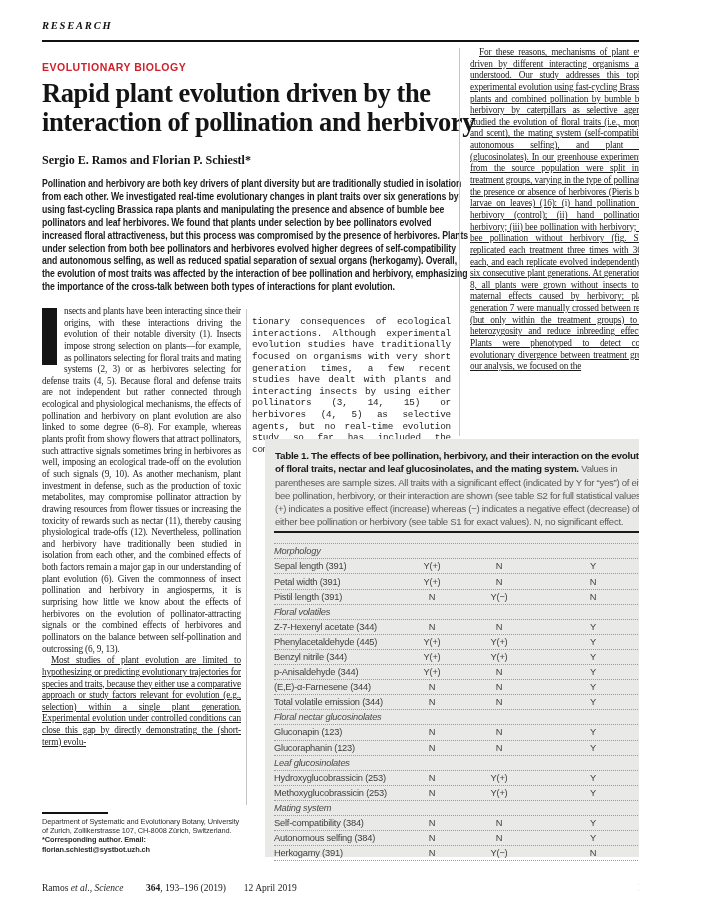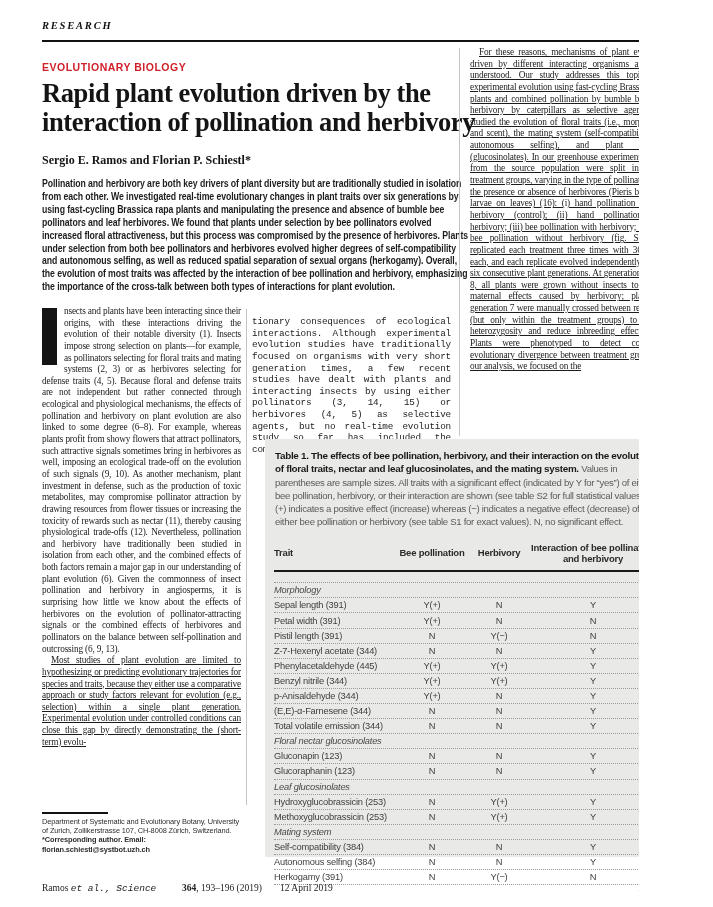--- a/index.html
+++ b/index.html
@@ -59,21 +59,21 @@
 
   
   .aff-rule{position:absolute;left:42px;top:812px;width:66px;height:2px;background:#111;}
   .aff{position:absolute;left:42px;top:817px;width:205px;
        font:7.4px/9.2px "Liberation Sans",sans-serif;letter-spacing:-0.1px;color:#2e2e2e;}
   .aff .corr{font-weight:700;text-align:center;}
 
   
   .footer{position:absolute;left:42px;top:879px;width:626px;
           font:9.5px "Liberation Serif",serif;color:#222;display:flex;align-items:baseline;}
-  .footer .cite i{font-style:italic;font-family:Liberation Mono, monospace;}
+  .footer .cite i{font-style:italic;}
   .footer .cite b{font-weight:700;margin-left:20px;}
   .footer .fdate{margin-left:18px;}
   .footer .fpage{margin-left:auto;font-weight:700;font-size:13px;color:#141414;}
 
   
   .sidebar-note{position:absolute;left:680px;top:311px;writing-mode:vertical-rl;
                 font:10.4px "Liberation Sans",sans-serif;color:#3a3a3a;white-space:nowrap;}
   .sidebar-note a{color:#2f5da8;text-decoration:none;}
 </style>
 </head>
@@ -106,26 +106,20 @@
   </div>
 
   <div class="bodycol" id="col3">
     <p class="indent">For these reasons, mechanisms of plant evolution driven by different interacting organisms are little understood. Our study addresses this topic with experimental evolution using fast-cycling Brassica rapa plants and combined pollination by bumble bees and herbivory by caterpillars as selective agents. We studied the evolution of floral traits (i.e., morphology and scent), the mating system (self-compatibility and autonomous selfing), and plant defense (glucosinolates). In our greenhouse experiment, plants from the source population were split into four treatment groups, varying in the type of pollination and the presence or absence of herbivores (Pieris brassicae larvae on leaves) (16): (i) hand pollination without herbivory (control); (ii) hand pollination with herbivory; (iii) bee pollination with herbivory; and (iv) bee pollination without herbivory (fig. S1). We replicated each treatment three times with 36 plants each, and each replicate evolved independently during six consecutive plant generations. At generations 7 and 8, all plants were grown without insects to reduce maternal effects caused by herbivory; plants of generation 7 were manually crossed between replicates (but only within the treatment groups) to restore heterozygosity and reduce inbreeding effects (17). Plants were phenotyped to detect consistent evolutionary divergence between treatment groups. In our analysis, we focused on the</p>
   </div>
 
   <div class="tpanel">
     <div class="tcaption">
       <b>Table 1. The effects of bee pollination, herbivory, and their interaction on the evolution of floral traits, nectar and leaf glucosinolates, and the mating system. </b><span>Values in parentheses are sample sizes. All traits with a significant effect (indicated by Y for “yes”) of either bee pollination, herbivory, or their interaction are shown (see table S2 for full statistical values). (+) indicates a positive effect (increase) whereas (−) indicates a negative effect (decrease) of either bee pollination or herbivory (see table S1 for exact values). N, no significant effect.</span>
     </div>
-    <div class="thead">
-      <div>Trait</div>
-      <div class="hc">Bee pollination</div>
-      <div class="hc">Herbivory</div>
-      <div class="hc">Interaction of bee pollination and herbivory</div>
-    </div>
     <div class="thick-rule"></div>
     <div class="trows">
         <div class="trow section">Morphology</div>
         <div class="trow">
           <div class="tcell">Sepal length (391)</div>
           <div class="tcell val">Y(+)</div>
           <div class="tcell val">N</div>
           <div class="tcell val">Y</div>
         </div>
         <div class="trow">
@@ -133,20 +127,21 @@
           <div class="tcell val">Y(+)</div>
           <div class="tcell val">N</div>
           <div class="tcell val">N</div>
         </div>
         <div class="trow">
           <div class="tcell">Pistil length (391)</div>
           <div class="tcell val">N</div>
           <div class="tcell val">Y(−)</div>
           <div class="tcell val">N</div>
         </div>
+        <div class="trow section">Floral volatiles</div>
         <div class="trow">
           <div class="tcell">Z-7-Hexenyl acetate (344)</div>
           <div class="tcell val">N</div>
           <div class="tcell val">N</div>
           <div class="tcell val">Y</div>
         </div>
         <div class="trow">
           <div class="tcell">Phenylacetaldehyde (445)</div>
           <div class="tcell val">Y(+)</div>
           <div class="tcell val">Y(+)</div>

